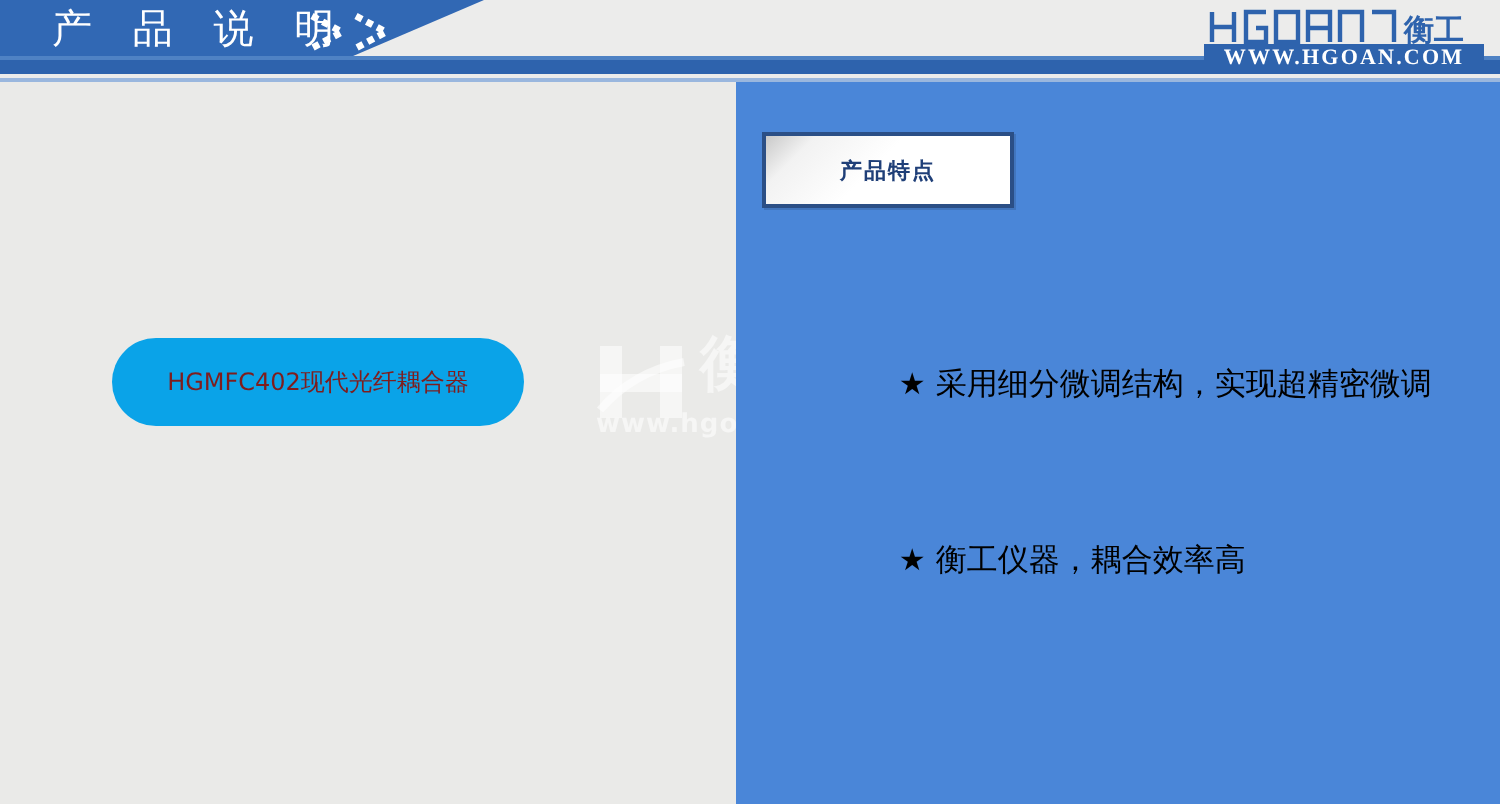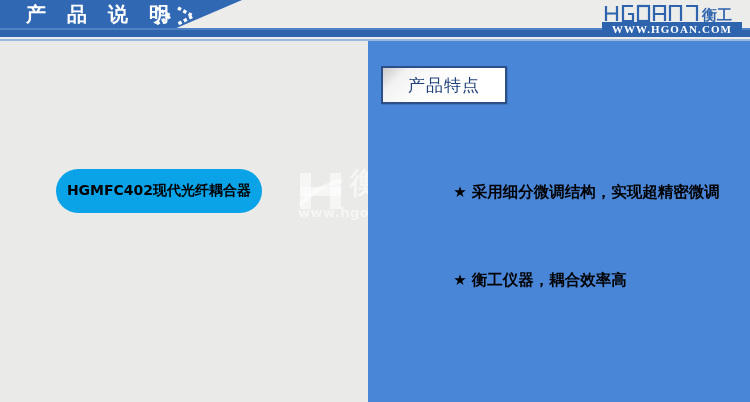--- a/index.html
+++ b/index.html
@@ -58,21 +58,21 @@
     left: 0; top: 39px;
     width: 750px;
     height: 2px;
     background: #9ab7de;
   }
 
   .header-title {
     position: absolute;
     left: 26px; top: 2px;
     font-size: 20px;
-    font-weight: bold;
+    font-weight: normal;
     color: #ffffff;
     letter-spacing: 7px;
     line-height: 25px;
     white-space: nowrap;
   }
 
   .chev-wrap {
     position: absolute;
     left: 152px; top: 5px;
     width: 62px; height: 22px;
@@ -124,23 +124,23 @@
     left: 56px; top: 128px;
     width: 206px;
     height: 44px;
     border-radius: 22px;
     background: #0aa3e8;
     display: flex;
     align-items: center;
     justify-content: center;
   }
   .product-bubble-label {
-    color: #000000;
-    font-weight: bold;
-    font-size: 14px;
+    color: #7f1d1d;
+    font-weight: normal;
+    font-size: 12px;
     white-space: nowrap;
     letter-spacing: 0px;
   }
 
   
   .watermark {
     position: absolute;
     left: 296px; top: 163px;
     width: 174px;
     height: 62px;
@@ -186,34 +186,34 @@
     height: 34px;
     border: 2px solid #2b4f86;
     background: linear-gradient(135deg, #c9c9c9 0%, #f2f2f2 16%, #ffffff 45%, #ffffff 100%);
     box-shadow: 1px 1px 0 rgba(0,0,0,0.12);
     display: flex;
     align-items: center;
     justify-content: center;
   }
   .feature-box-label {
     color: #1f3f78;
-    font-weight: normal;
-    font-size: 17px;
+    font-weight: bold;
+    font-size: 11px;
     letter-spacing: 1px;
     white-space: nowrap;
   }
 
   .bullets {
     position: absolute;
     left: 42px; top: 112px;
     width: 330px;
   }
   .bullet {
     color: #000000;
-    font-weight: bold;
+    font-weight: normal;
     font-size: 15.5px;
     line-height: 26px;
     margin-bottom: 10px;
     white-space: pre-wrap;
   }
   .bullet-star {
     font-size: 15px;
     margin-right: 5px;
   }
 </style>

